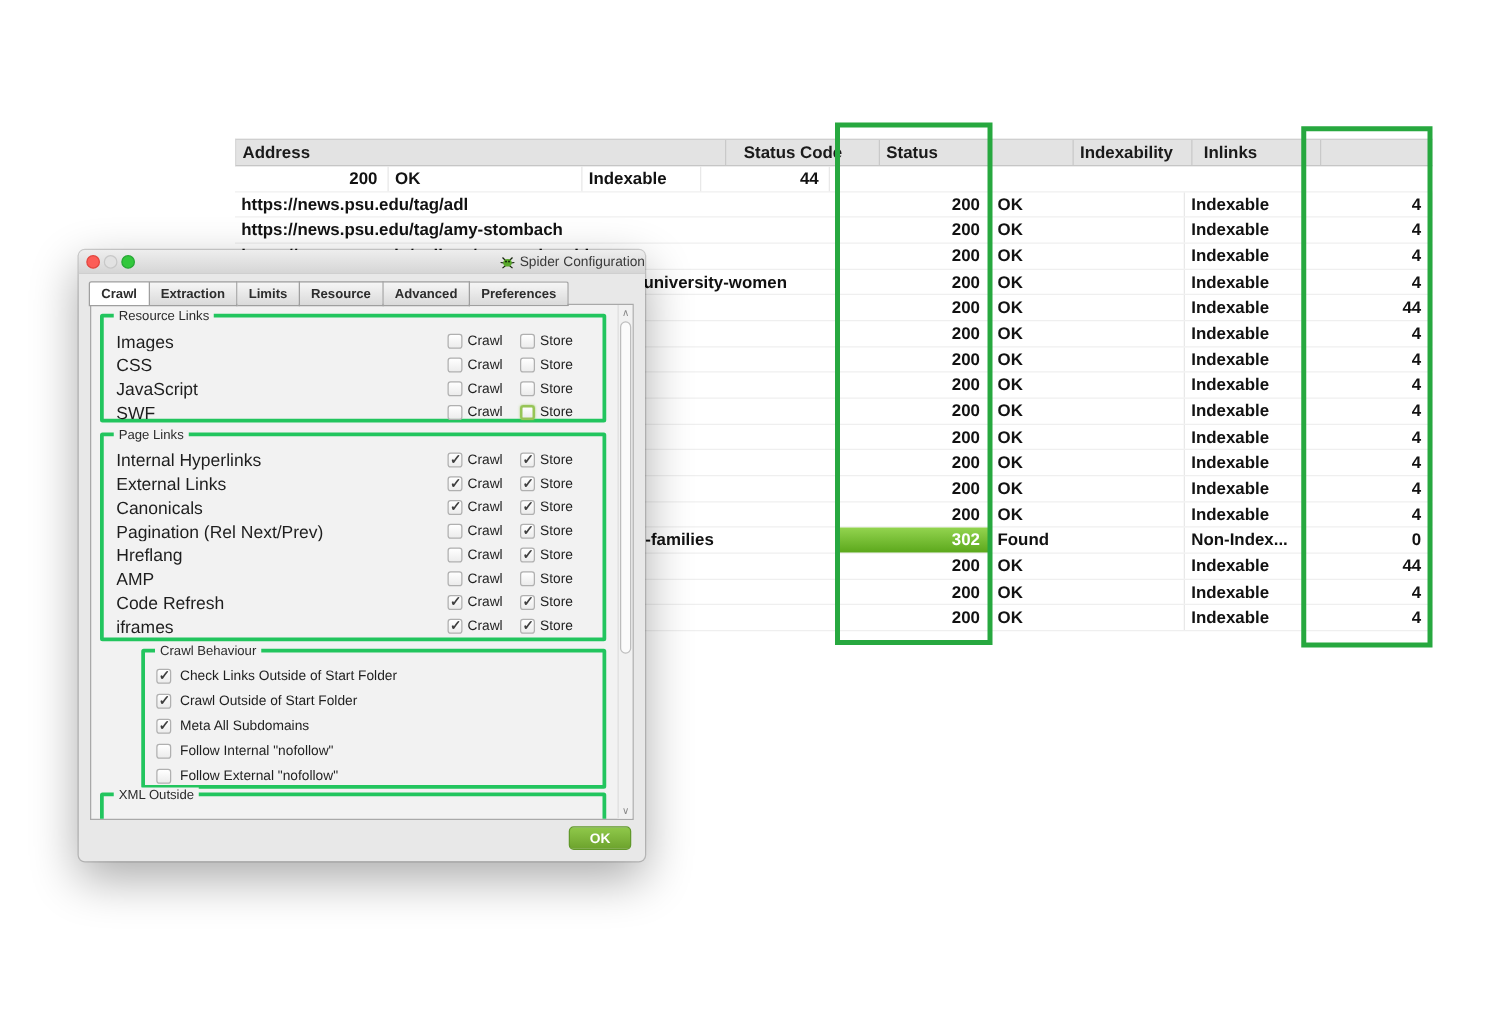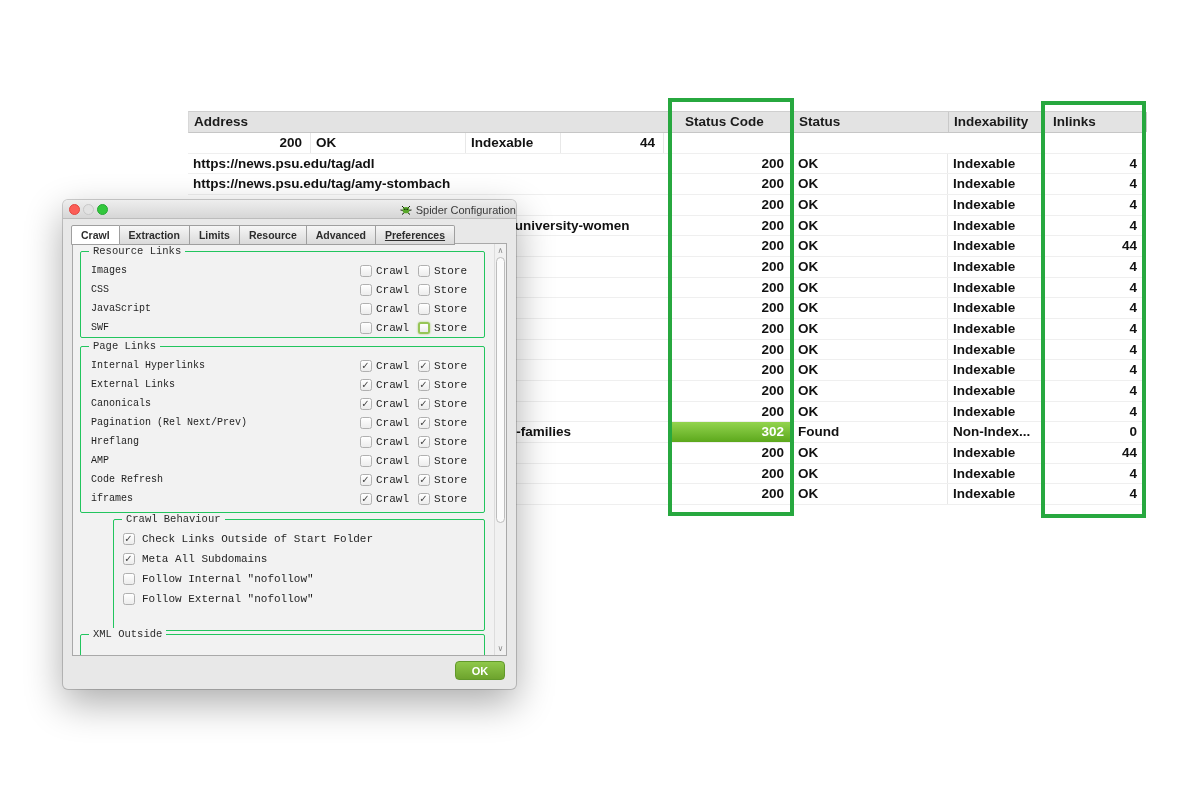--- a/index.html
+++ b/index.html
@@ -44,37 +44,37 @@
   .tl.green { left:34px; background:#32c83c; border:1px solid #27a835; }
   .title-wrap { display:inline-flex; align-items:center; gap:4px; height:19px;
                 font-size:11px; color:#3a3a3a; }
   .spider-ic { width:12px; height:12px; display:inline-block; }
 
   .tabbar { display:flex; margin:6px 0 0 8px; position:relative; z-index:2; }
   .tab { font-size:10.5px; font-weight:bold; color:#2d2d2d; line-height:13px;
          padding:3px 9px 2px; background:linear-gradient(#f6f6f6,#dadada);
          border:1px solid #9f9f9f; border-left:none; cursor:default; }
   .tab:first-child { border-left:1px solid #9f9f9f; border-radius:2px 0 0 0; }
-  .tab:last-child { border-radius:0 2px 0 0;text-decoration:underline; }
+  .tab:last-child { border-radius:0 2px 0 0; }
   .tab.active { background:#fff; }
 
   .content { position:absolute; left:9px; top:43px; width:435px; height:413px;
              background:#f2f2f2; border:1px solid #a9a9a9; overflow:hidden; }
 
-  .group { position:relative; border:1px solid #22c55e; border-radius:2px;
-           margin:0 21px 0 7px; padding:9px 8px 2px 10px;font-family:Liberation Mono, monospace; }
+  .group { position:relative; border:3px solid #22c55e; border-radius:2px;
+           margin:0 21px 0 7px; padding:9px 8px 2px 10px; }
   .group.g1 { margin-top:7px; height:87px; }
   .group.g2 { margin-top:8px; height:167px; }
   .group.g3 { margin-top:6px; height:112px; padding-left:8px;margin-left:40px; }
   .group.g4 { margin-top:3px; height:60px;  padding-left:8px; }
   .group-title { position:absolute; top:-7px; left:8px; font-size:10.5px;
                  color:#2b2b2b; background:#f2f2f2; padding:0 4px; white-space:nowrap; }
 
   .cs-row { display:flex; align-items:center; height:19px; }
-  .cs-row .lbl { flex:1; font-size:10px; color:#1e1e1e; white-space:nowrap; overflow:hidden; }
+  .cs-row .lbl { flex:1; font-size:14px; color:#1e1e1e; white-space:nowrap; overflow:hidden; }
   .cbgroup { display:flex; align-items:center; gap:4px; width:58px; flex:none; }
   .cb { width:12px; height:12px; flex:none; border:1px solid #b0b0b0; border-radius:2.5px;
         background:linear-gradient(#ffffff,#ececec); position:relative; cursor:default; }
   .cb.checked::after { content:"\2713"; position:absolute; left:1px; top:-1px;
         font-size:11px; line-height:12px; font-weight:bold; color:#3f3f3f; }
   .cb.focus { border:2px solid #97c557; box-shadow:0 0 2px rgba(139,195,74,.8); }
   .cb-label { font-size:11px; color:#1e1e1e; white-space:nowrap; }
 
   .cl-row { display:flex; align-items:center; gap:7px; height:20px; padding-left:1px; }
   .cl-row .lbl { font-size:11px; color:#1e1e1e; white-space:nowrap; }
@@ -92,21 +92,21 @@
             border:1px solid #61992a; border-radius:4px; color:#fff; font-size:11px;
             font-weight:bold; font-family:"Liberation Sans",sans-serif; cursor:default; }
 </style>
 </head>
 <body>
 
 <div class="page">
 
   <div class="crawl-table">
     <div class="t-header" id="tableHeader">
-        <div class="th" style="width: 482px;">Address</div>
+        <div class="th" style="width: 392px;">Address</div>
         <div class="th pad-lg" style="width: 123px;">Status Code</div>
         <div class="th" style="width: 155px;">Status</div>
         <div class="th" style="width: 95px;">Indexability</div>
         <div class="th pad-md" style="width: 103px;">Inlinks</div>
       </div>
     <div class="t-body" id="tableBody">
         <div class="tr">
           <div class="td num" style="width: 123px;">200</div>
           <div class="td" style="width: 155px;">OK</div>
           <div class="td" style="width: 95px;">Indexable</div>
@@ -402,20 +402,24 @@
           </div>
         </div>
         <div class="group g3">
           <span class="group-title">Crawl Behaviour</span>
           <div class="cl-row">
             <span class="cb checked"></span>
             <span class="lbl">Check Links Outside of Start Folder</span>
           </div>
           <div class="cl-row">
             <span class="cb checked"></span>
+            <span class="lbl">Crawl Outside of Start Folder</span>
+          </div>
+          <div class="cl-row">
+            <span class="cb checked"></span>
             <span class="lbl">Meta All Subdomains</span>
           </div>
           <div class="cl-row">
             <span class="cb"></span>
             <span class="lbl">Follow Internal "nofollow"</span>
           </div>
           <div class="cl-row">
             <span class="cb"></span>
             <span class="lbl">Follow External "nofollow"</span>
           </div>

